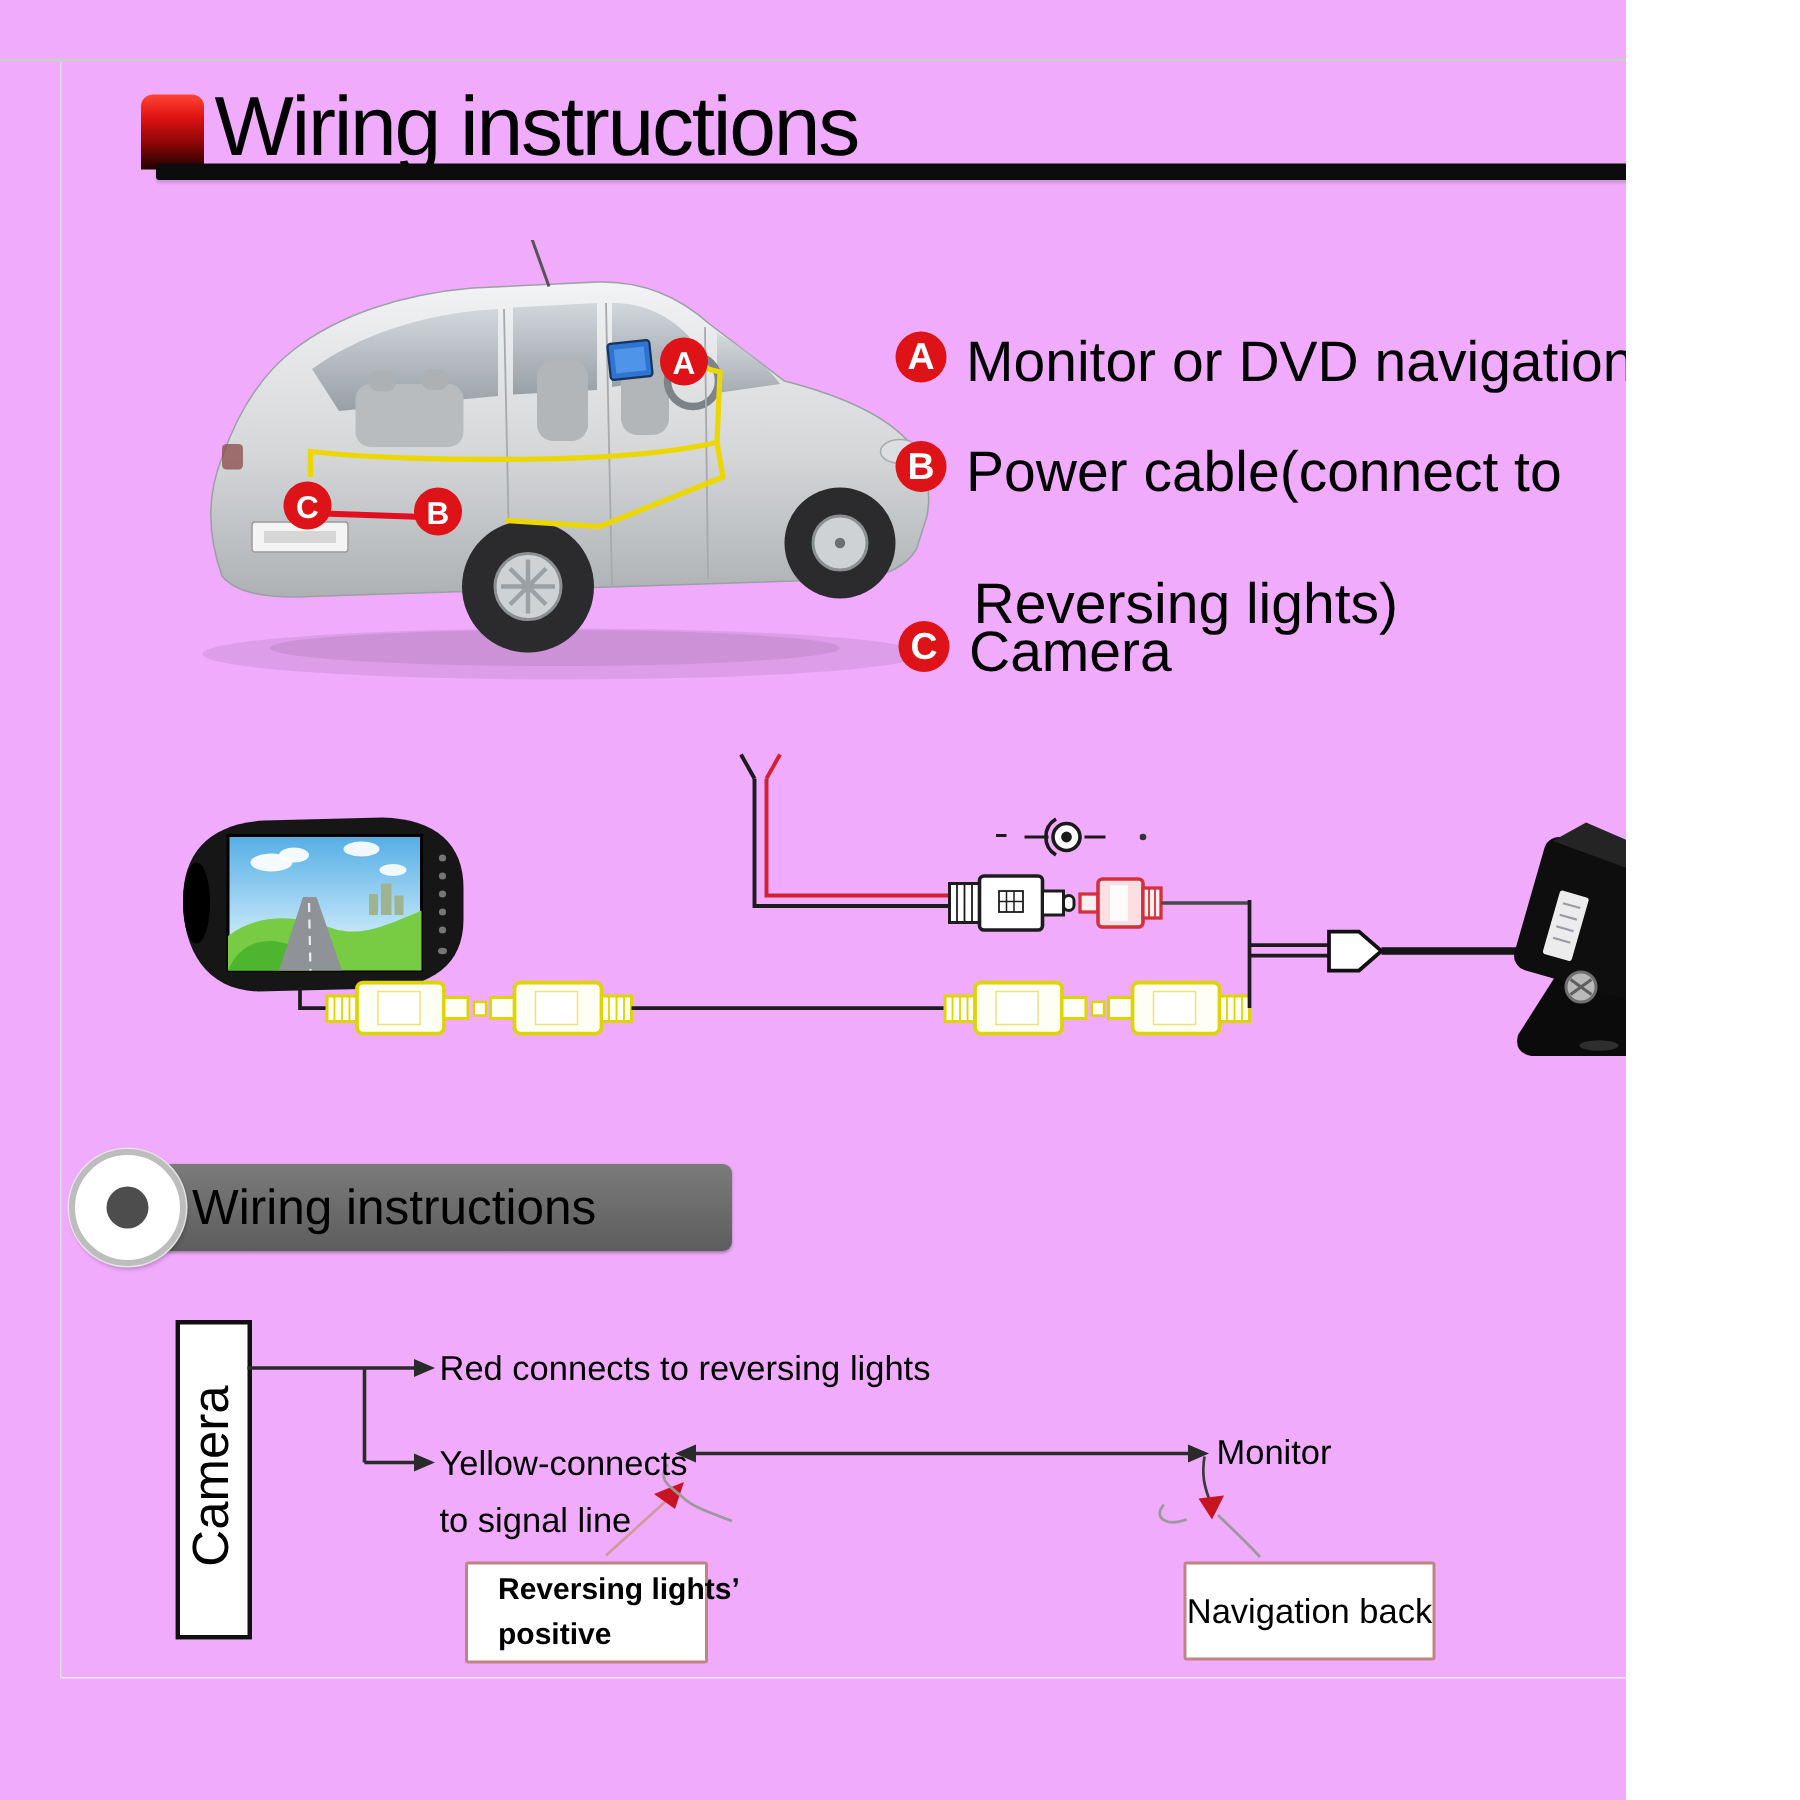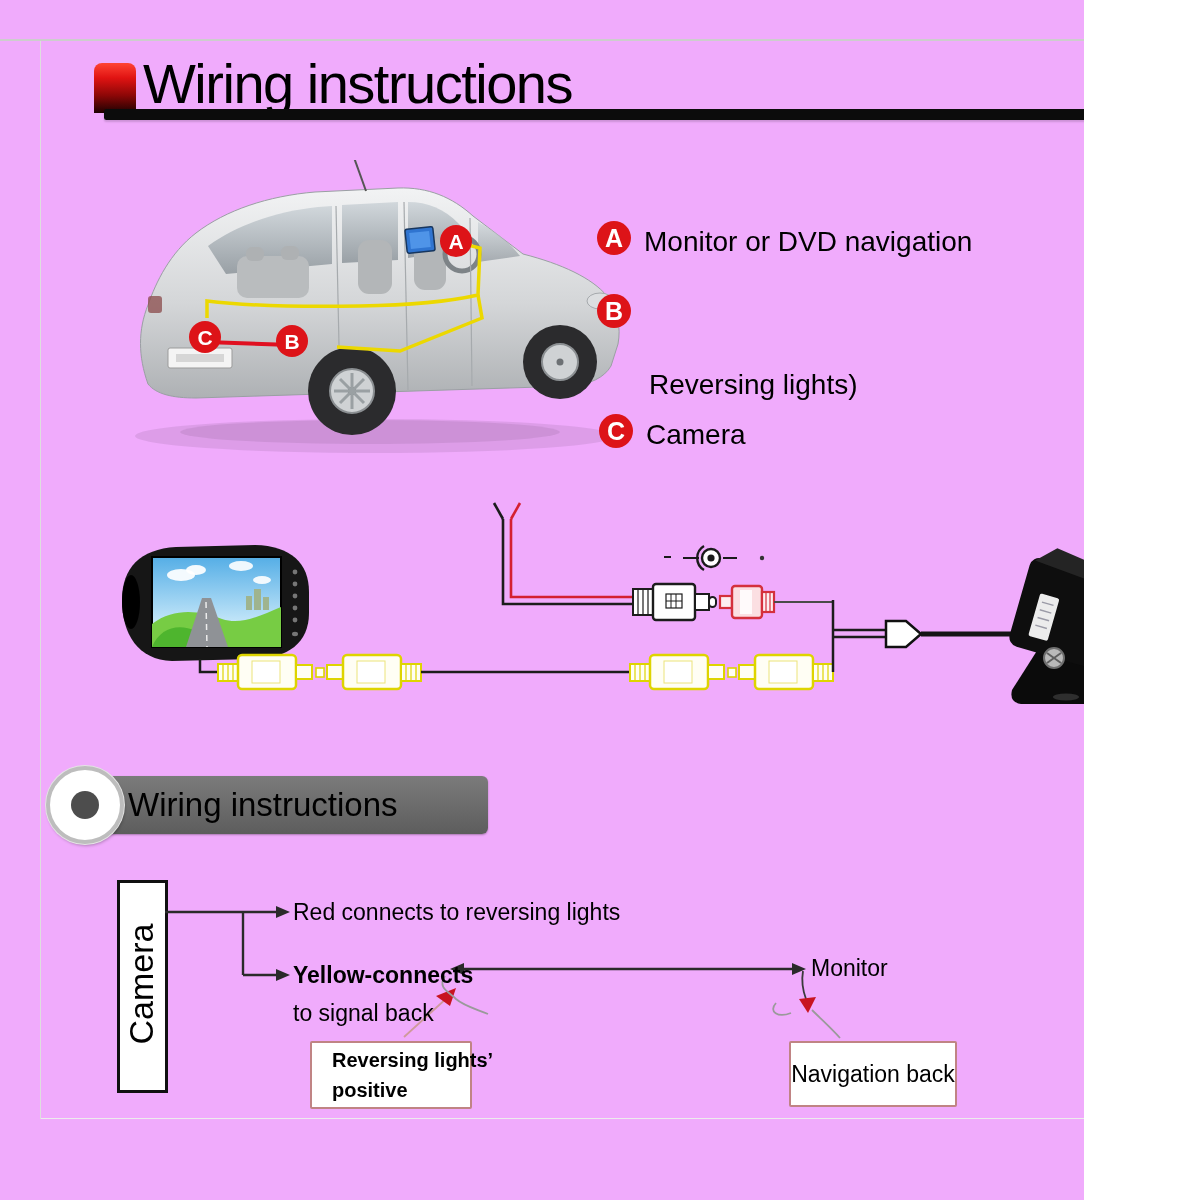--- a/index.html
+++ b/index.html
@@ -18,21 +18,21 @@
   .header-accent{left:94px;top:63px;width:42px;height:50px;border-radius:8px 8px 0 0;
      background:linear-gradient(#ff4434 0%,#e01312 30%,#8c0707 65%,#1d0101 100%);}
   .page-title{left:143px;top:52px;font-size:56px;line-height:64px;letter-spacing:-1.5px;white-space:nowrap;}
   .header-underline{left:104px;top:109px;width:992px;height:11px;background:#0c0c0c;
      border-radius:3px 7px 7px 3px;box-shadow:0 2px 2px rgba(0,0,0,.15);}
 
   
   .legend-row{display:flex;align-items:flex-start;gap:13px;}
   .legend-badge{width:34px;height:34px;border-radius:50%;background:#dd1318;color:#fff;
      font-weight:bold;font-size:25px;text-align:center;line-height:35px;flex:0 0 auto;}
-  .legend-text{font-size:28px;line-height:42px;white-space:nowrap;}
+  .legend-text{font-size:38px;line-height:42px;white-space:nowrap;}
 
   
   .banner{left:60px;top:776px;width:428px;height:58px;border-radius:6px;
      background:linear-gradient(#7b7b7b,#5d5d5d);box-shadow:0 1px 2px rgba(0,0,0,.3);}
   .banner-title{left:128px;top:786px;font-size:33px;white-space:nowrap;}
   .target-icon{left:46px;top:766px;width:70px;height:70px;border-radius:50%;background:#fff;
      border:4px solid #bdbdbd;box-shadow:0 0 0 1px #e4e4e4,1px 2px 3px rgba(0,0,0,.25);}
   .target-dot{position:absolute;left:21px;top:21px;width:28px;height:28px;border-radius:50%;background:#4d4d4d;}
 
   
@@ -144,22 +144,23 @@
       <text x="205" y="345" font-size="21" font-weight="bold" fill="#fff" text-anchor="middle">C</text>
     </g>
   </svg>
 
   <div class="abs legend-row" style="left:597px;top:221px;">
     <span class="legend-badge">A</span>
     <span class="legend-text">Monitor or DVD navigation</span>
   </div>
   <div class="abs legend-row" style="left:597px;top:294px;">
     <span class="legend-badge">B</span>
-  </div>
-  <div class="abs legend-text" style="left:649px;top:364px;">Reversing lights)</div>
+    <span class="legend-text">Power cable(connect to</span>
+  </div>
+  <div class="abs legend-text" style="left:649px;top:382px;">Reversing lights)</div>
   <div class="abs legend-row" style="left:599px;top:414px;">
     <span class="legend-badge">C</span>
     <span class="legend-text">Camera</span>
   </div>
 
   <svg class="abs" style="left:80px;top:480px;" width="1080" height="260" viewBox="80 480 1080 260">
     <defs>
       <linearGradient id="sky" x1="0" y1="0" x2="0" y2="1">
         <stop offset="0" stop-color="#55aee6"></stop>
           <stop offset="0.7" stop-color="#bfe4f8"></stop>
@@ -342,22 +343,22 @@
 
     <g>
       <path d="M803,971 C801,983 803,991 806,999" fill="none" stroke="#3a3a3a" stroke-width="1.8"></path>
       <polygon points="808,1013 816,997 799,999" fill="#c81420"></polygon>
       <path d="M776,1003 C768,1012 778,1018 791,1013" fill="none" stroke="#9a9a9a" stroke-width="1.8"></path>
       <path d="M812,1010 C822,1020 831,1028 840,1038" fill="none" stroke="#9a9a9a" stroke-width="1.8"></path>
     </g>
   </svg>
 
   <div class="abs flow-label" style="left:293px;top:899px;">Red connects to reversing lights</div>
-  <div class="abs flow-label" style="left:293px;top:962px;font-weight:bold;">Yellow-connects</div>
-  <div class="abs flow-label" style="left:293px;top:1000px;">to signal back</div>
+  <div class="abs flow-label" style="left:293px;top:962px;">Yellow-connects</div>
+  <div class="abs flow-label" style="left:293px;top:1000px;">to signal line</div>
   <div class="abs flow-label" style="left:811px;top:955px;">Monitor</div>
 
   <div class="abs pink-box" style="left:310px;top:1041px;width:158px;height:64px;">
     <div class="abs pink-box-text" style="left:20px;top:6px;">Reversing lights’</div>
     <div class="abs pink-box-text" style="left:20px;top:36px;">positive</div>
   </div>
 
   <div class="abs pink-box" style="left:789px;top:1041px;width:164px;height:62px;display:flex;align-items:center;justify-content:center;">
     <span class="nav-box-text">Navigation back</span>
   </div>

